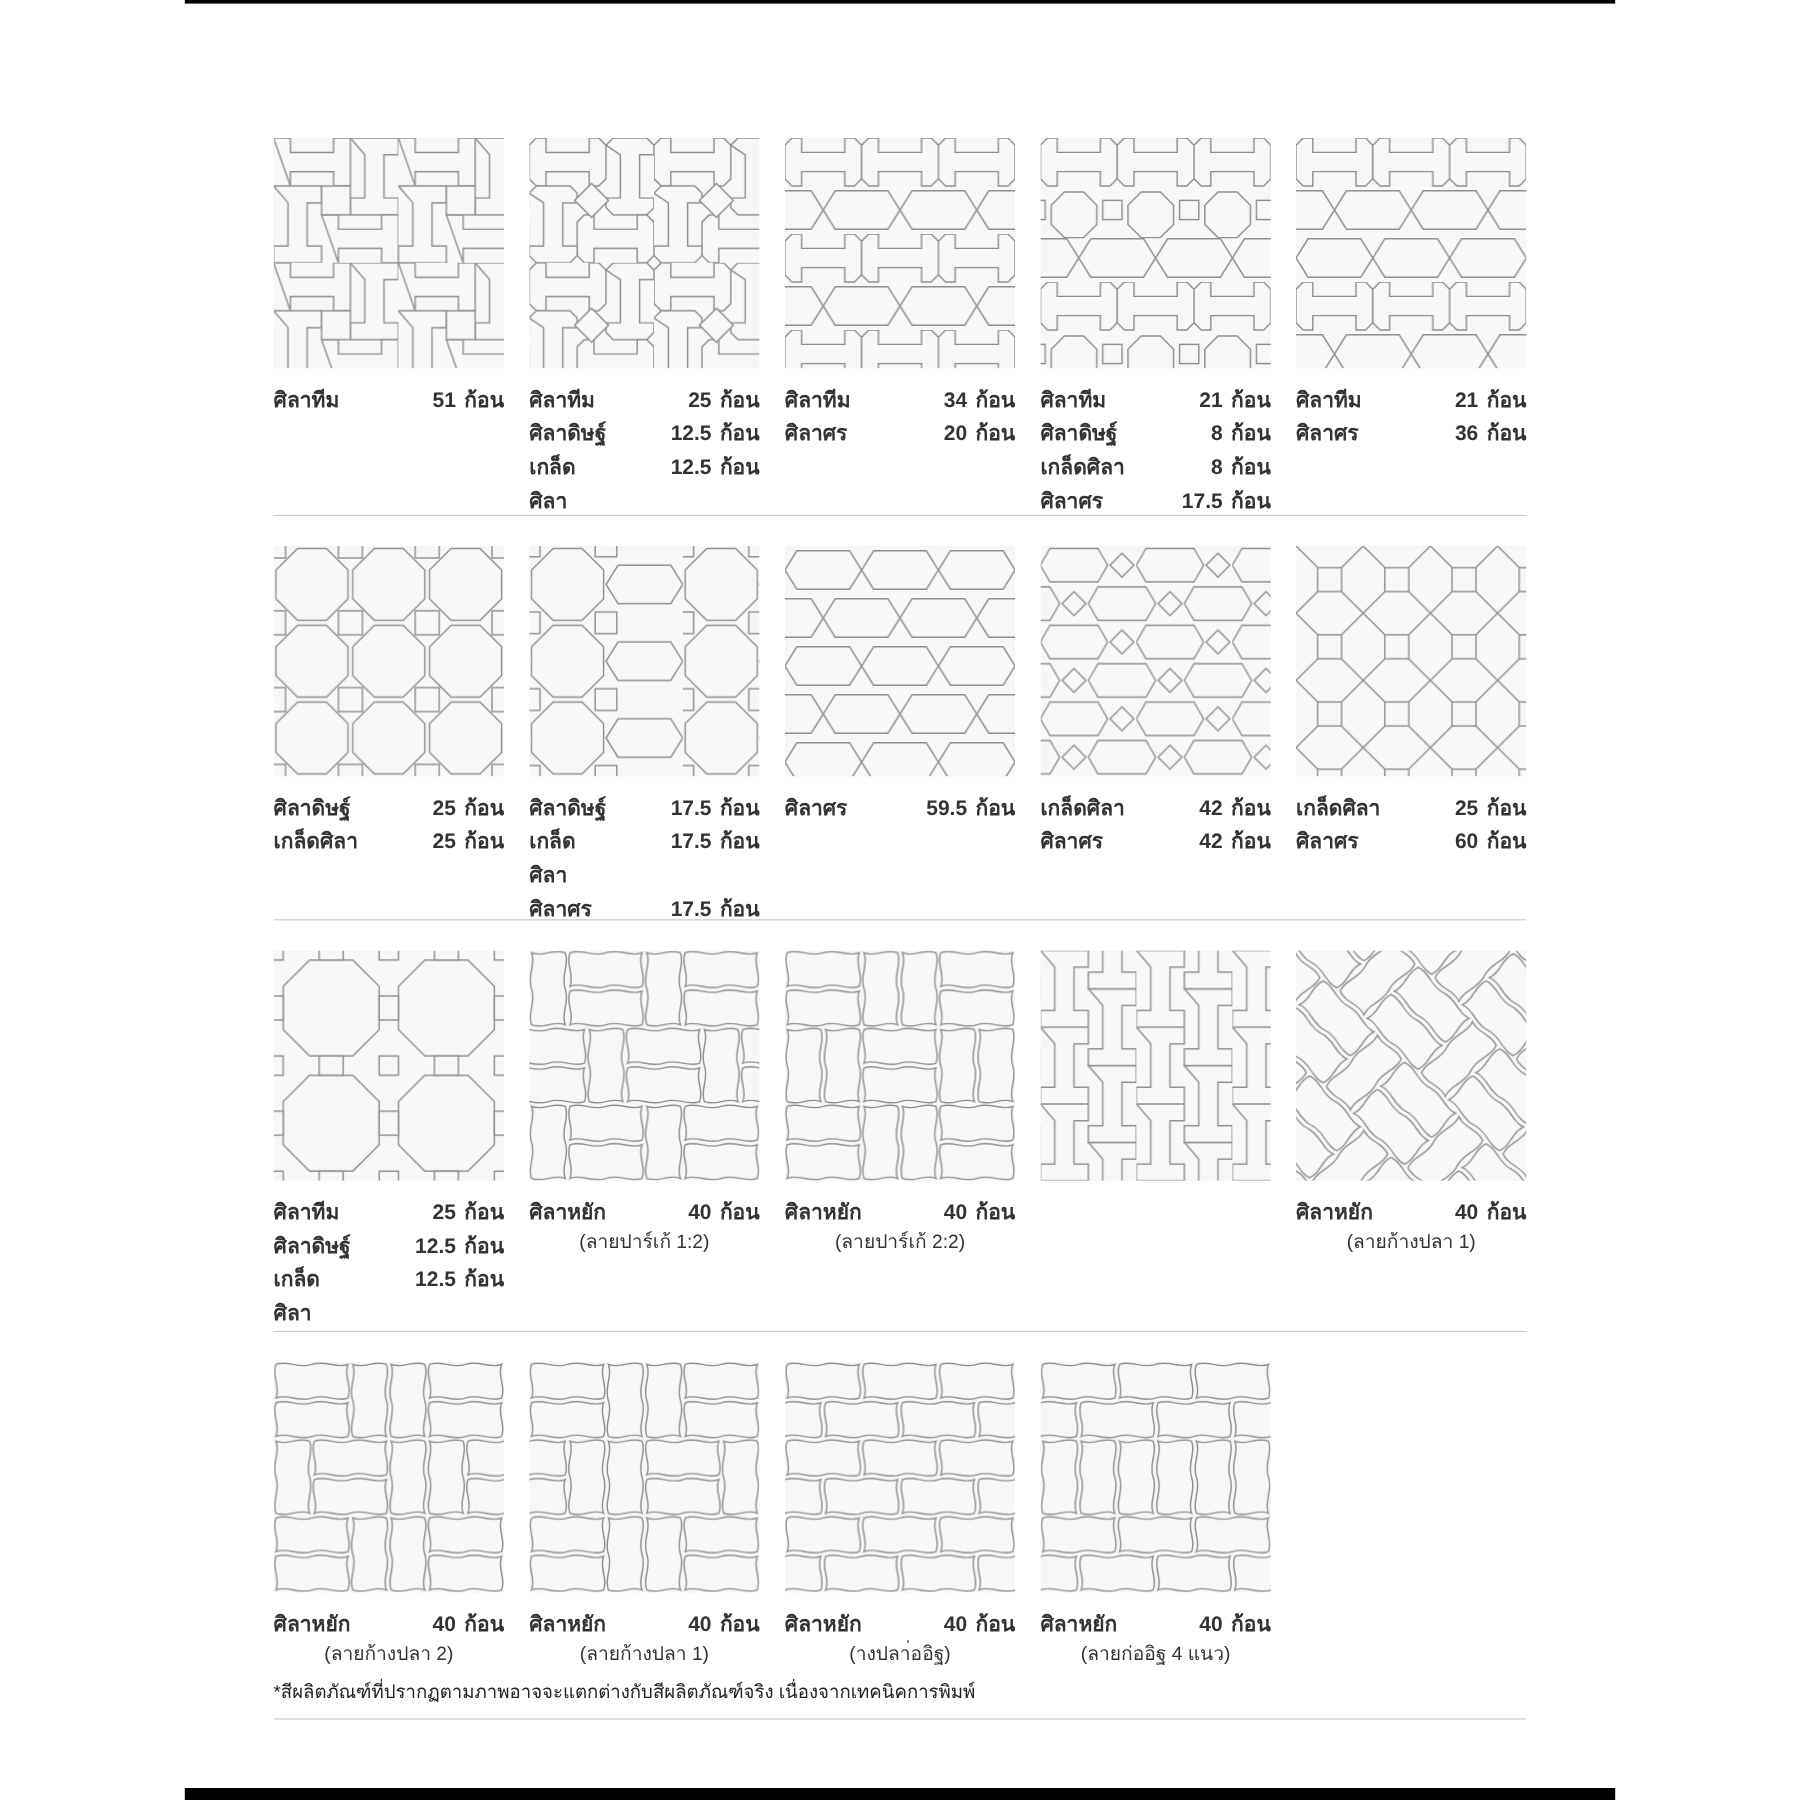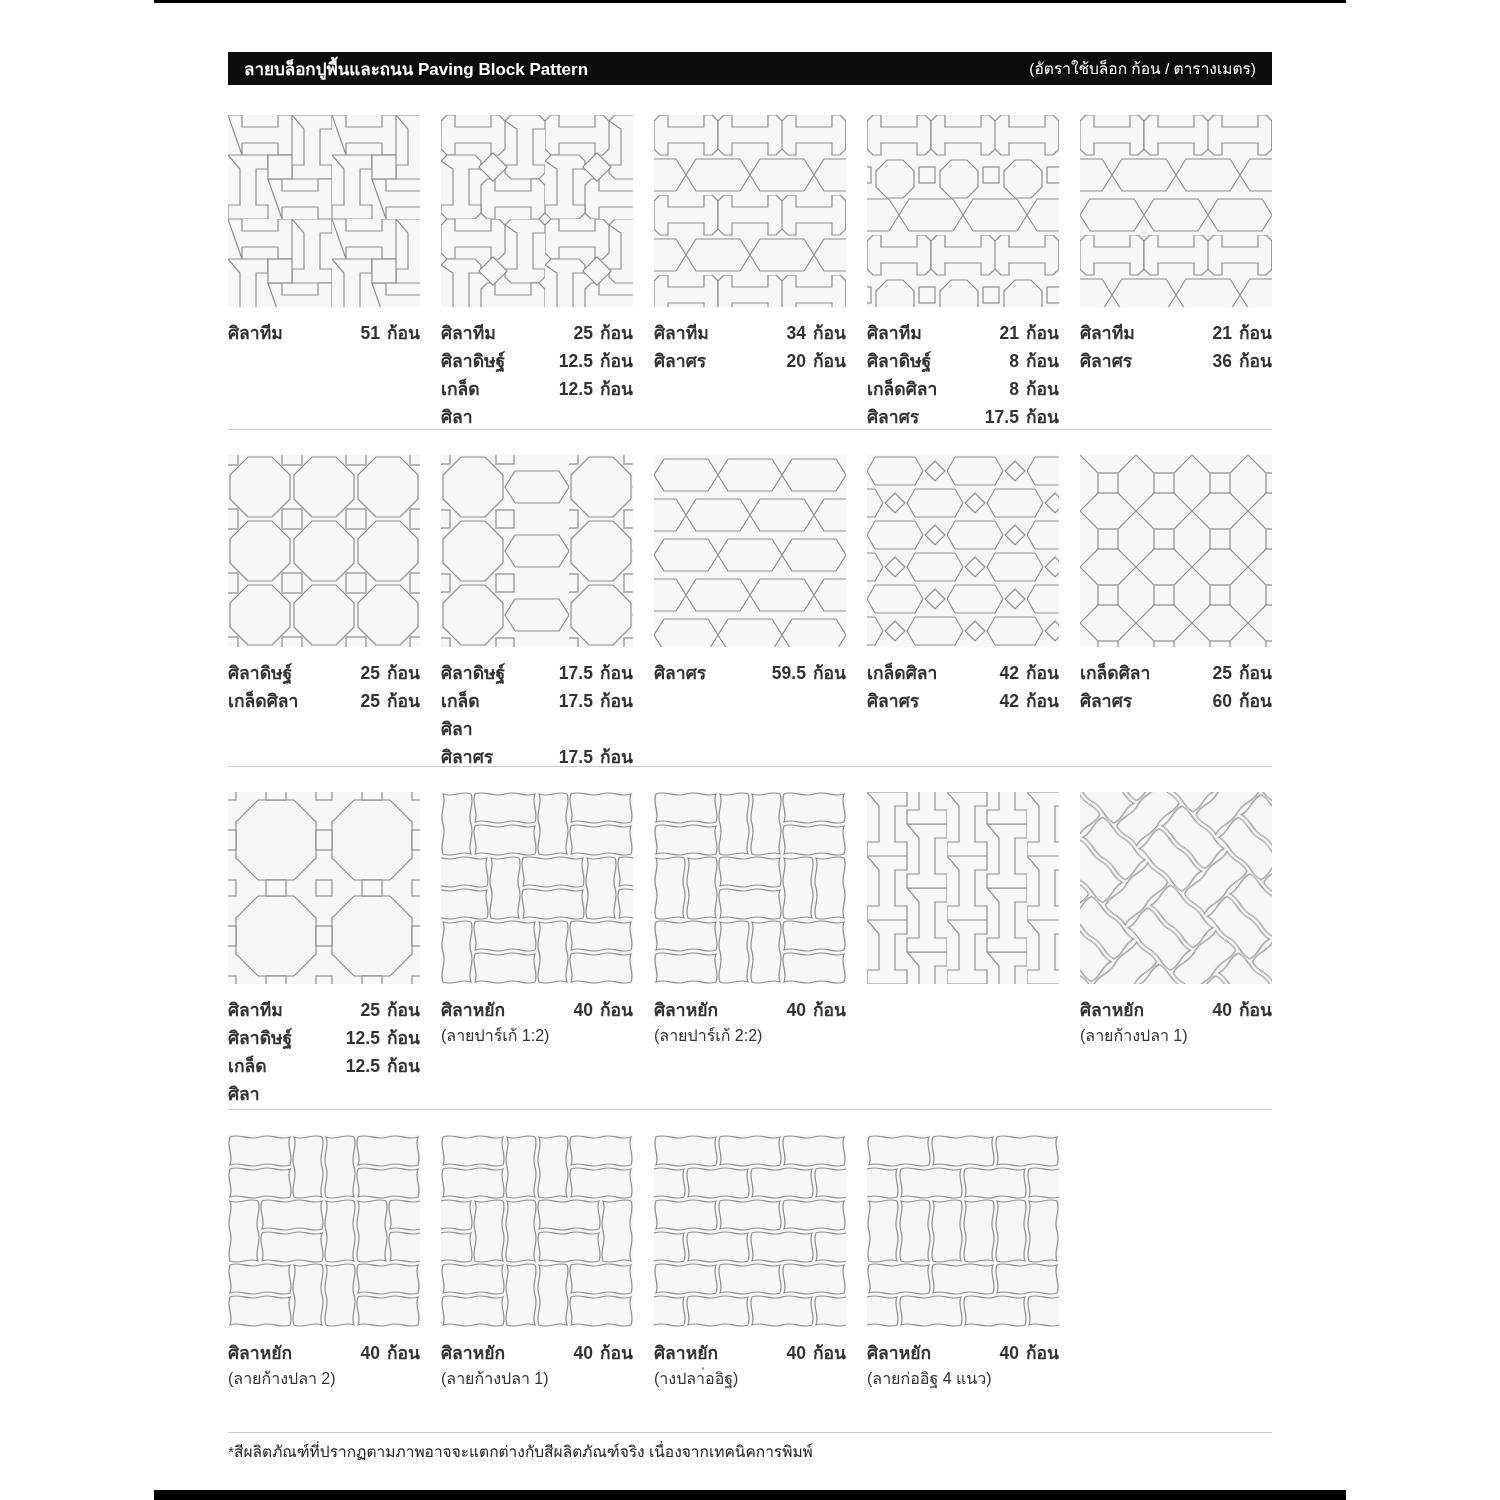--- a/index.html
+++ b/index.html
@@ -14,22 +14,22 @@
   .row{position:absolute;left:228px;width:1044px;display:flex;gap:21px;}
   .row1{top:115px}.row2{top:455px}.row3{top:792px}.row4{top:1135px}
   .cell{width:192px;flex:0 0 192px;}
   .swatch{display:block;width:192px;height:192px;}
   .sep{position:absolute;left:228px;width:1044px;height:1px;background:#cbcbcb;}
   .s1{top:429px}.s2{top:766px}.s3{top:1109px}.s4{top:1432px}
   .labels{margin-top:12px;}
   .line{display:flex;justify-content:space-between;align-items:baseline;font-size:17.5px;font-weight:700;line-height:28px;color:#333;gap:48px;}
   .val{white-space:nowrap;}
   .unit{margin-left:7px;}
-  .sub{font-size:16px;font-weight:400;line-height:24px;color:#333;}
-  .footer{position:absolute;left:228px;top:1439px;font-size:15.5px;font-weight:500;color:#222;}
+  .sub{font-size:16px;font-weight:400;line-height:24px;color:#333;text-align:center;}
+  .footer{position:absolute;left:228px;top:1397px;font-size:15.5px;font-weight:500;color:#222;}
 </style>
 </head>
 <body>
 
 <svg width="0" height="0" style="position:absolute" xmlns="http://www.w3.org/2000/svg" xmlns:xlink="http://www.w3.org/1999/xlink" aria-hidden="true">
 <defs>
   <path id="hb" d="M0,0 H14 V12 H50 V0 H64 V40 H50 V28 H14 V40 Z"></path>
   <path id="vb" d="M0,0 H40 V14 H28 V50 H40 V64 H0 V50 H12 V14 Z"></path>
   <path id="hbc" d="M6,0 H14 V12 H50 V0 H58 L64,6 V34 L58,40 H50 V28 H14 V40 H6 L0,34 V6 Z"></path>
   <path id="vbc" d="M0,6 L6,0 H34 L40,6 V14 H28 V50 H40 V58 L34,64 H6 L0,58 V50 H12 V14 Z"></path>
@@ -274,24 +274,20 @@
       <use href="#wormh" transform="translate(96,64) rotate(90)"></use>
           <use href="#wormh" transform="translate(128,64) rotate(90)"></use>
     </g>
   </pattern>
 </defs>
 </svg>
 
 <div class="page">
   <div class="top-rule"></div>
 
-  <div class="header">
-    <span class="t">ลายบล็อกปูพื้นและถนน Paving Block Pattern</span>
-    <span class="n">(อัตราใช้บล็อก ก้อน / ตารางเมตร)</span>
-  </div>
 
   <div class="row row1">
     <div class="cell">
       <svg class="swatch">
           <rect width="192" height="192" fill="url(#p1)"></rect>
         </svg>
       <div class="labels">
         <div class="line">
             <span>ศิลาทีม</span>
             <span class="val"><span>51</span><span class="unit">ก้อน</span></span>

